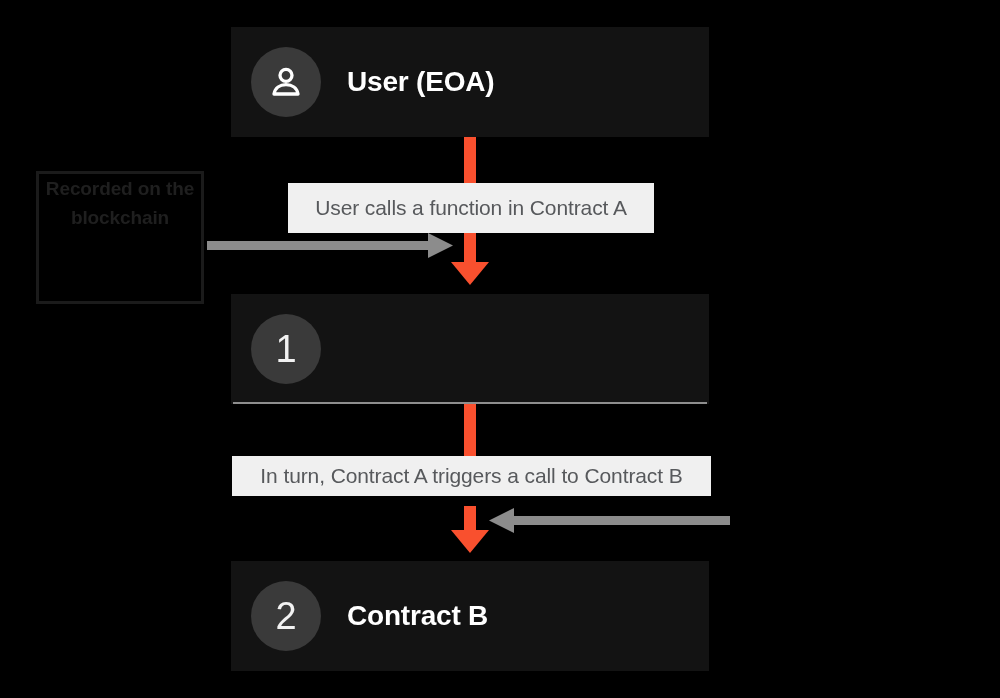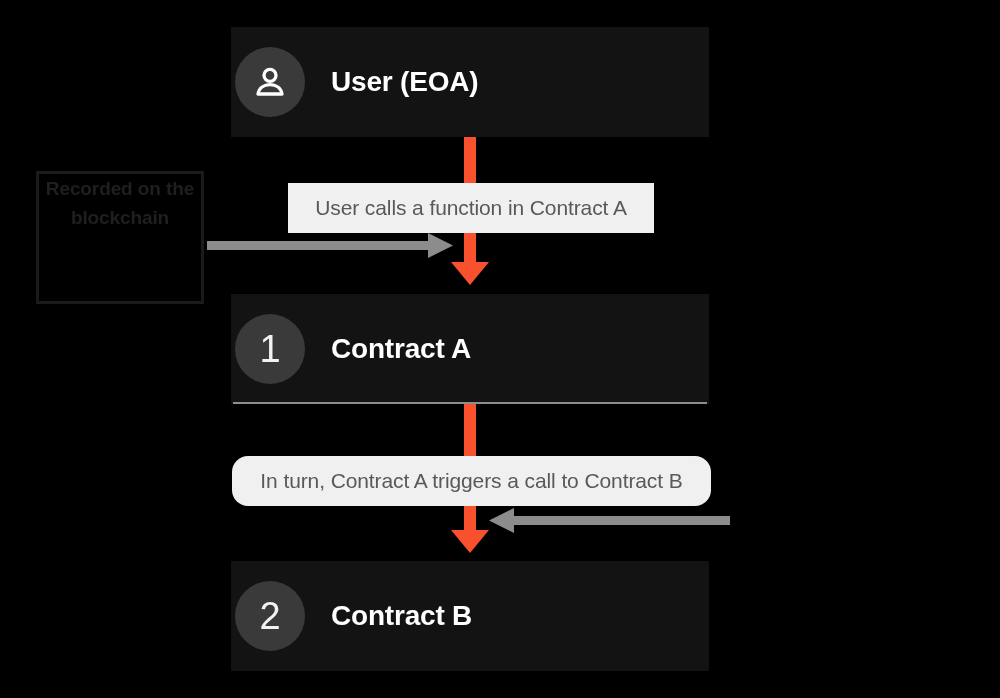--- a/index.html
+++ b/index.html
@@ -23,21 +23,21 @@
     height: 698px;
   }
 
   
   .node {
     position: absolute;
     background: #131313;
     display: flex;
     align-items: center;
     box-sizing: border-box;
-    padding-left: 4px;
+    padding-left: 20px;
   }
   .node-badge {
     width: 70px;
     height: 70px;
     min-width: 70px;
     border-radius: 50%;
     background: #3a3a3a;
     display: flex;
     align-items: center;
     justify-content: center;
@@ -155,36 +155,35 @@
         <path d="M4.8 19.2 C5.4 15.6 8.4 13.6 12 13.6 C15.6 13.6 18.6 15.6 19.2 19.2 Z"></path>
       </svg>
     </div>
     <div class="node-label">User (EOA)</div>
   </div>
 
   <div class="node" style="left:231px; top:294px; width:478px; height:110px;">
     <div class="node-badge">
       <span class="num">1</span>
     </div>
-    <div class="node-label">Contract A</div>
     <div class="node-underline"></div>
   </div>
 
   <div class="node" style="left:231px; top:561px; width:478px; height:110px;">
     <div class="node-badge">
       <span class="num">2</span>
     </div>
     <div class="node-label">Contract B</div>
   </div>
 
   <div class="msgbox" style="left:288px; top:183px; width:366px; height:50px;">
     <span>User calls a function in Contract A</span>
   </div>
 
-  <div class="msgbox" style="left:232px; top:456px; width:479px; height:50px;border-radius:16px;">
+  <div class="msgbox" style="left:232px; top:456px; width:479px; height:40px;">
     <span>In turn, Contract A triggers a call to Contract B</span>
   </div>
 
   <div class="annobox" style="left:36px; top:171px; width:168px; height:133px;">
     <span>Recorded on the blockchain</span>
   </div>
 
 
 </div>
 

